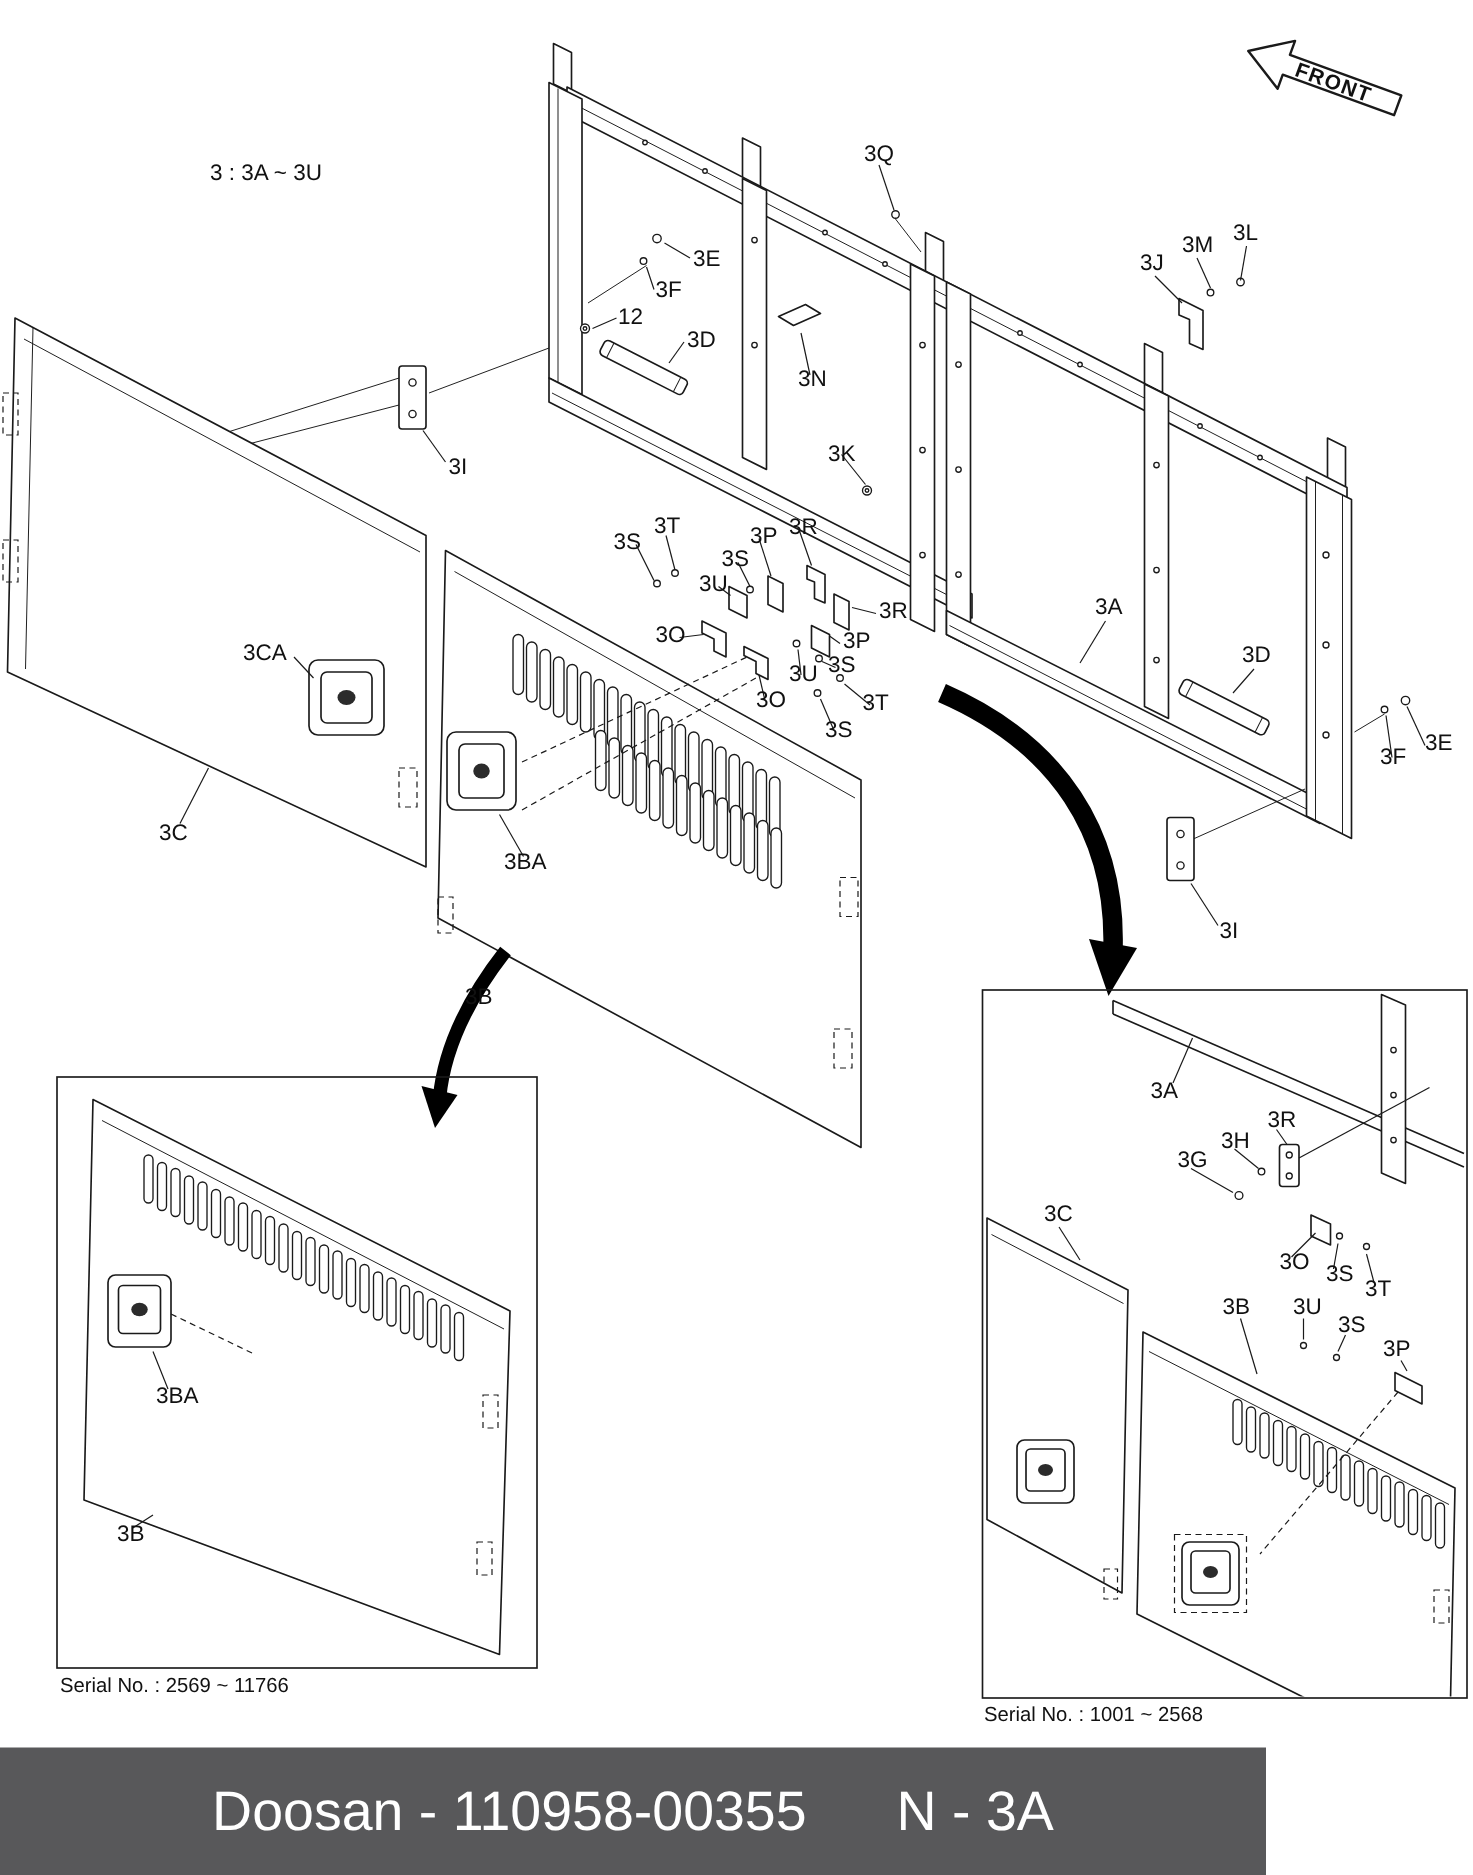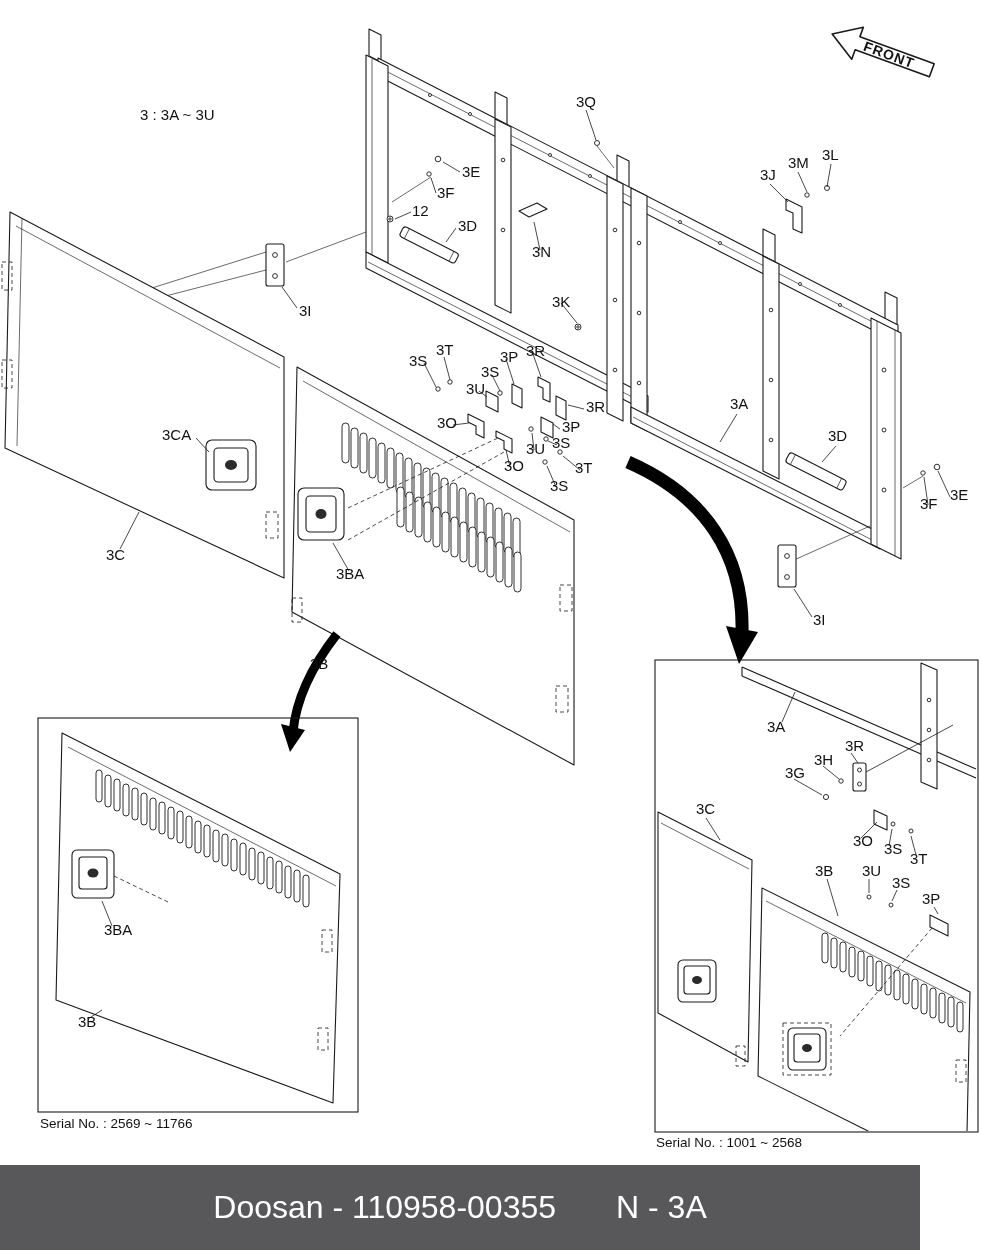--- a/index.html
+++ b/index.html
@@ -10,24 +10,24 @@
   .ln{stroke:#1a1a1a;stroke-width:1.1;fill:none;}
   .thinl{stroke:#1a1a1a;stroke-width:0.8;fill:none;}
   .thin2{stroke:#1a1a1a;stroke-width:0.65;fill:none;}
   .dashl{stroke:#1a1a1a;stroke-width:0.8;stroke-dasharray:4 3;fill:none;}
   .hole{fill:#fff;stroke:#1a1a1a;stroke-width:0.9;}
   .slot{fill:#fff;stroke:#1a1a1a;stroke-width:0.9;}
   .dk{fill:#2b2b2b;stroke:none;}
   .blk{fill:#000;stroke:none;}
   .lbl{font-family:"Liberation Sans",sans-serif;font-size:15px;fill:#111;}
   .cap{font-family:"Liberation Sans",sans-serif;font-size:13.5px;fill:#111;}
-  .footer{position:absolute;left:0;top:1165px;width:920px;height:85px;
+  .footer{position:absolute;left:0;top:1165px;width:844px;height:85px;
           background:var(--footer-bg,#58585a);color:var(--footer-text,#ffffff);
           display:flex;align-items:center;justify-content:center;gap:60px;
-          font-size:32px;}
+          font-size:37px;}
 </style>
 </head>
 <body>
 
 <div class="page">
 
 <svg width="982" height="1165" viewBox="0 0 982 1165">
   <defs>
     <rect id="slotM" class="slot" width="7" height="40" rx="3.5"></rect>
     <rect id="slotL" class="slot" width="6" height="32" rx="3"></rect>

